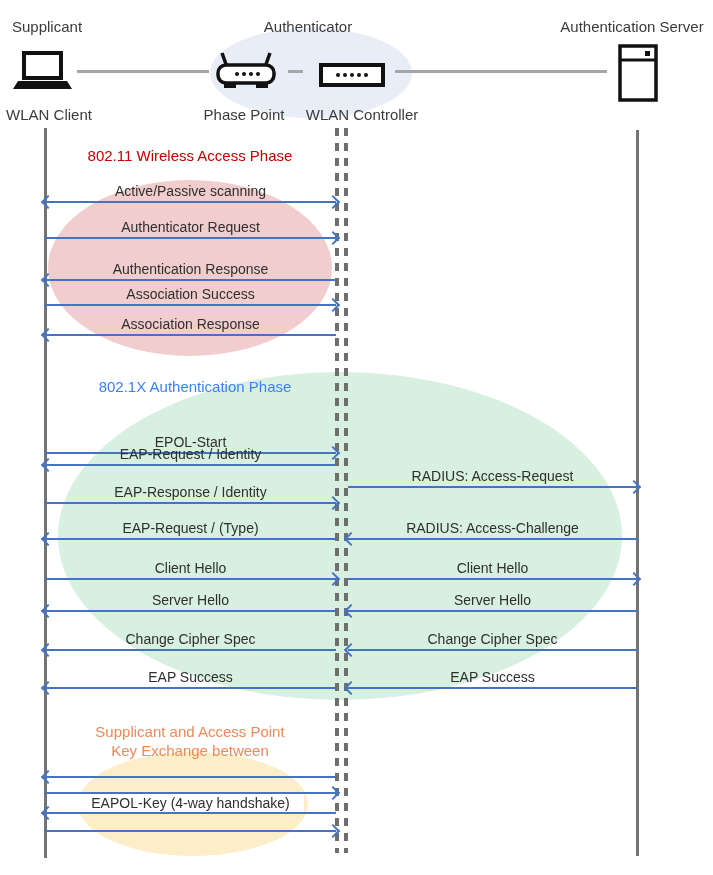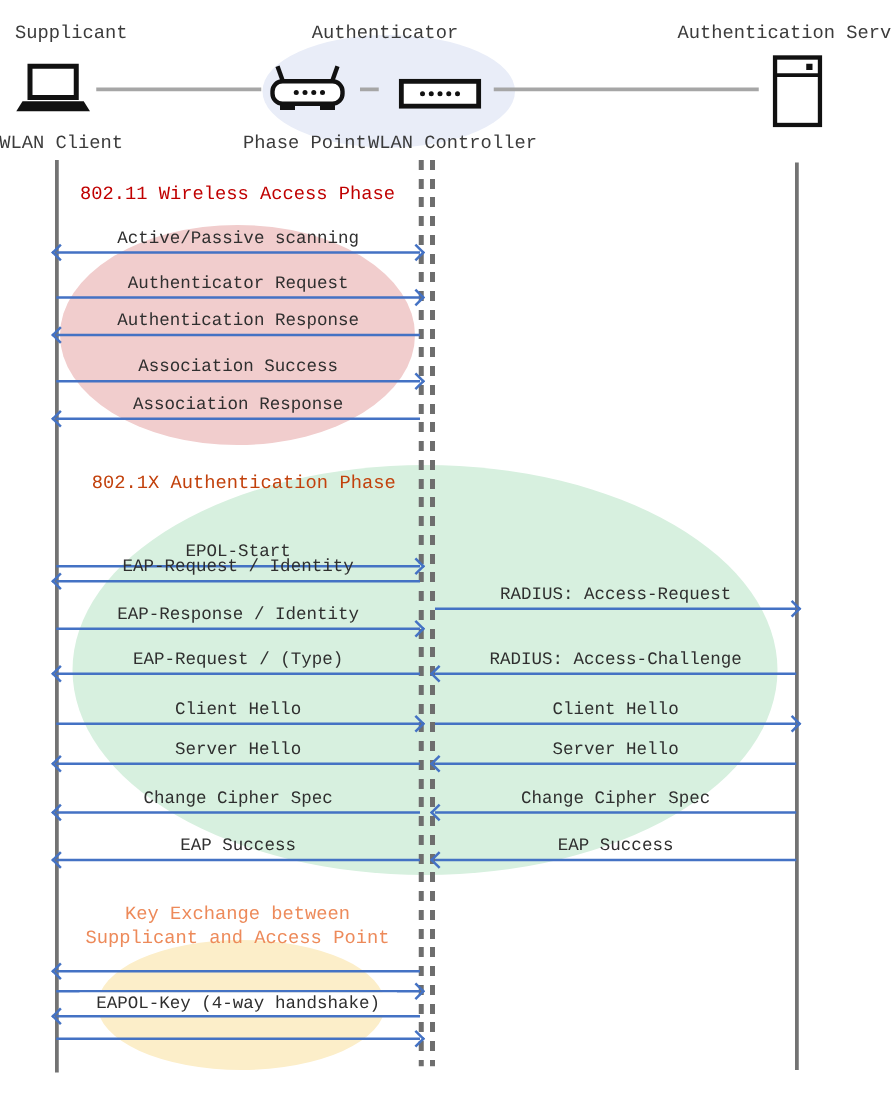--- a/index.html
+++ b/index.html
@@ -1,18 +1,18 @@
 <!DOCTYPE html>
 <html><head>
 <meta charset="utf-8">
 <style>
   html,body{margin:0;padding:0;background:#fff;}
   .canvas{
     position:relative;width:713px;height:875px;background:#fff;overflow:hidden;
-    font-family:Liberation Mono, monospace;
+    font-family:Liberation Sans, sans-serif;
     --arrow:#4472C4;--lifeline:#737373;--connector:#A6A6A6;
   }
   .ellipse{position:absolute;border-radius:50%;z-index:0;}
   .lifeline{position:absolute;width:3px;background:var(--lifeline);z-index:1;}
   .lifeline.dashed{
     width:4px;background:repeating-linear-gradient(to bottom,#6e6e6e 0 8px,transparent 8px 15px);
   }
   .connector{position:absolute;height:3px;background:var(--connector);z-index:1;}
   .role-title{position:absolute;font-size:15px;color:#3b3b3b;z-index:3;white-space:nowrap;}
   .dev-label{position:absolute;font-size:15px;color:#3b3b3b;z-index:3;text-align:center;white-space:nowrap;}
@@ -28,21 +28,21 @@
     content:'';position:absolute;right:-2px;top:-4px;width:8px;height:8px;
     border-top:2px solid var(--arrow);border-right:2px solid var(--arrow);transform:rotate(45deg);
   }
   .msg.hl::before{
     content:'';position:absolute;left:-2px;top:-4px;width:8px;height:8px;
     border-top:2px solid var(--arrow);border-left:2px solid var(--arrow);transform:rotate(-45deg);
   }
   .span-l{left:45px;width:291px;}
   .span-r{left:348px;width:289px;}
   .c-red{color:#C00000;}
-  .c-green{color:#c2410c;}
+  .c-green{color:#3b82f6;}
   .c-orange{color:#ED8A5A;}
 </style>
 </head>
 <body>
 
 <div class="canvas">
 
   <div class="ellipse" style="left:210px;top:28px;width:202px;height:90px;background:#E9EDF8;"></div>
   <div class="ellipse" style="left:48px;top:180px;width:284px;height:176px;background:#F1CDCD;"></div>
   <div class="ellipse" style="left:58px;top:372px;width:564px;height:328px;background:#D7F0DF;"></div>
@@ -106,21 +106,21 @@
   <div class="lifeline" style="left:636px;top:130px;height:726px;"></div>
 
   <div class="phase-title c-red" style="left:45px;top:146px;width:290px;">802.11 Wireless Access Phase</div>
 
   <div class="msg span-l hl hr" style="top:201px;">
     <span class="lbl">Active/Passive scanning</span>
   </div>
   <div class="msg span-l hr" style="top:237px;">
     <span class="lbl">Authenticator Request</span>
   </div>
-  <div class="msg span-l hl" style="top:267px;">
+  <div class="msg span-l hl" style="top:279px;">
     <span class="lbl">Authentication Response</span>
   </div>
   <div class="msg span-l hr" style="top:304px;">
     <span class="lbl">Association Success</span>
   </div>
   <div class="msg span-l hl" style="top:334px;">
     <span class="lbl">Association Response</span>
   </div>
 
   <div class="phase-title c-green" style="left:50px;top:377px;width:290px;">802.1X Authentication Phase</div>
@@ -162,22 +162,22 @@
     <span class="lbl">Change Cipher Spec</span>
   </div>
   <div class="msg span-l hl" style="top:687px;">
     <span class="lbl">EAP Success</span>
   </div>
   <div class="msg span-r hl" style="top:687px;">
     <span class="lbl">EAP Success</span>
   </div>
 
   <div class="phase-title c-orange" style="left:45px;top:722px;width:290px;">
+    <div>Supplicant and Access Point</div>
     <div>Key Exchange between</div>
-    <div>Supplicant and Access Point</div>
   </div>
 
   <div class="msg span-l hl" style="top:776px;">
     <span class="lbl"></span>
   </div>
   <div class="msg span-l hr" style="top:792px;">
     <span class="lbl"></span>
   </div>
   <div class="msg span-l hl" style="top:812px;">
     <span class="lbl boxed">EAPOL-Key (4-way handshake)</span>

